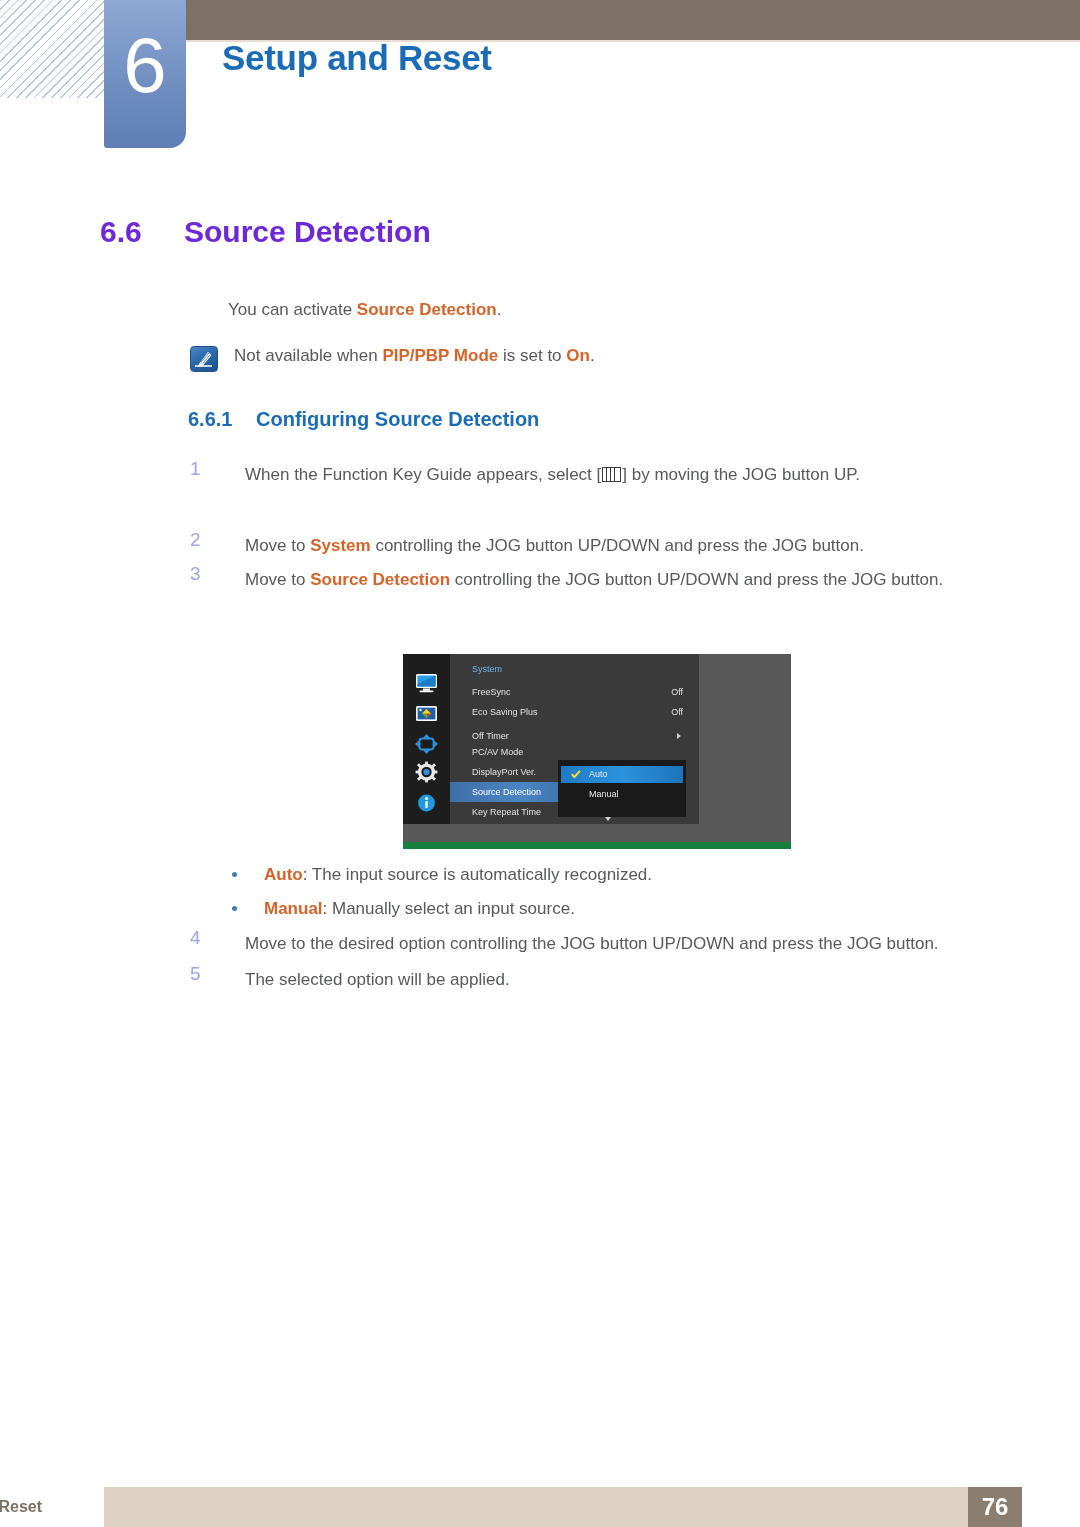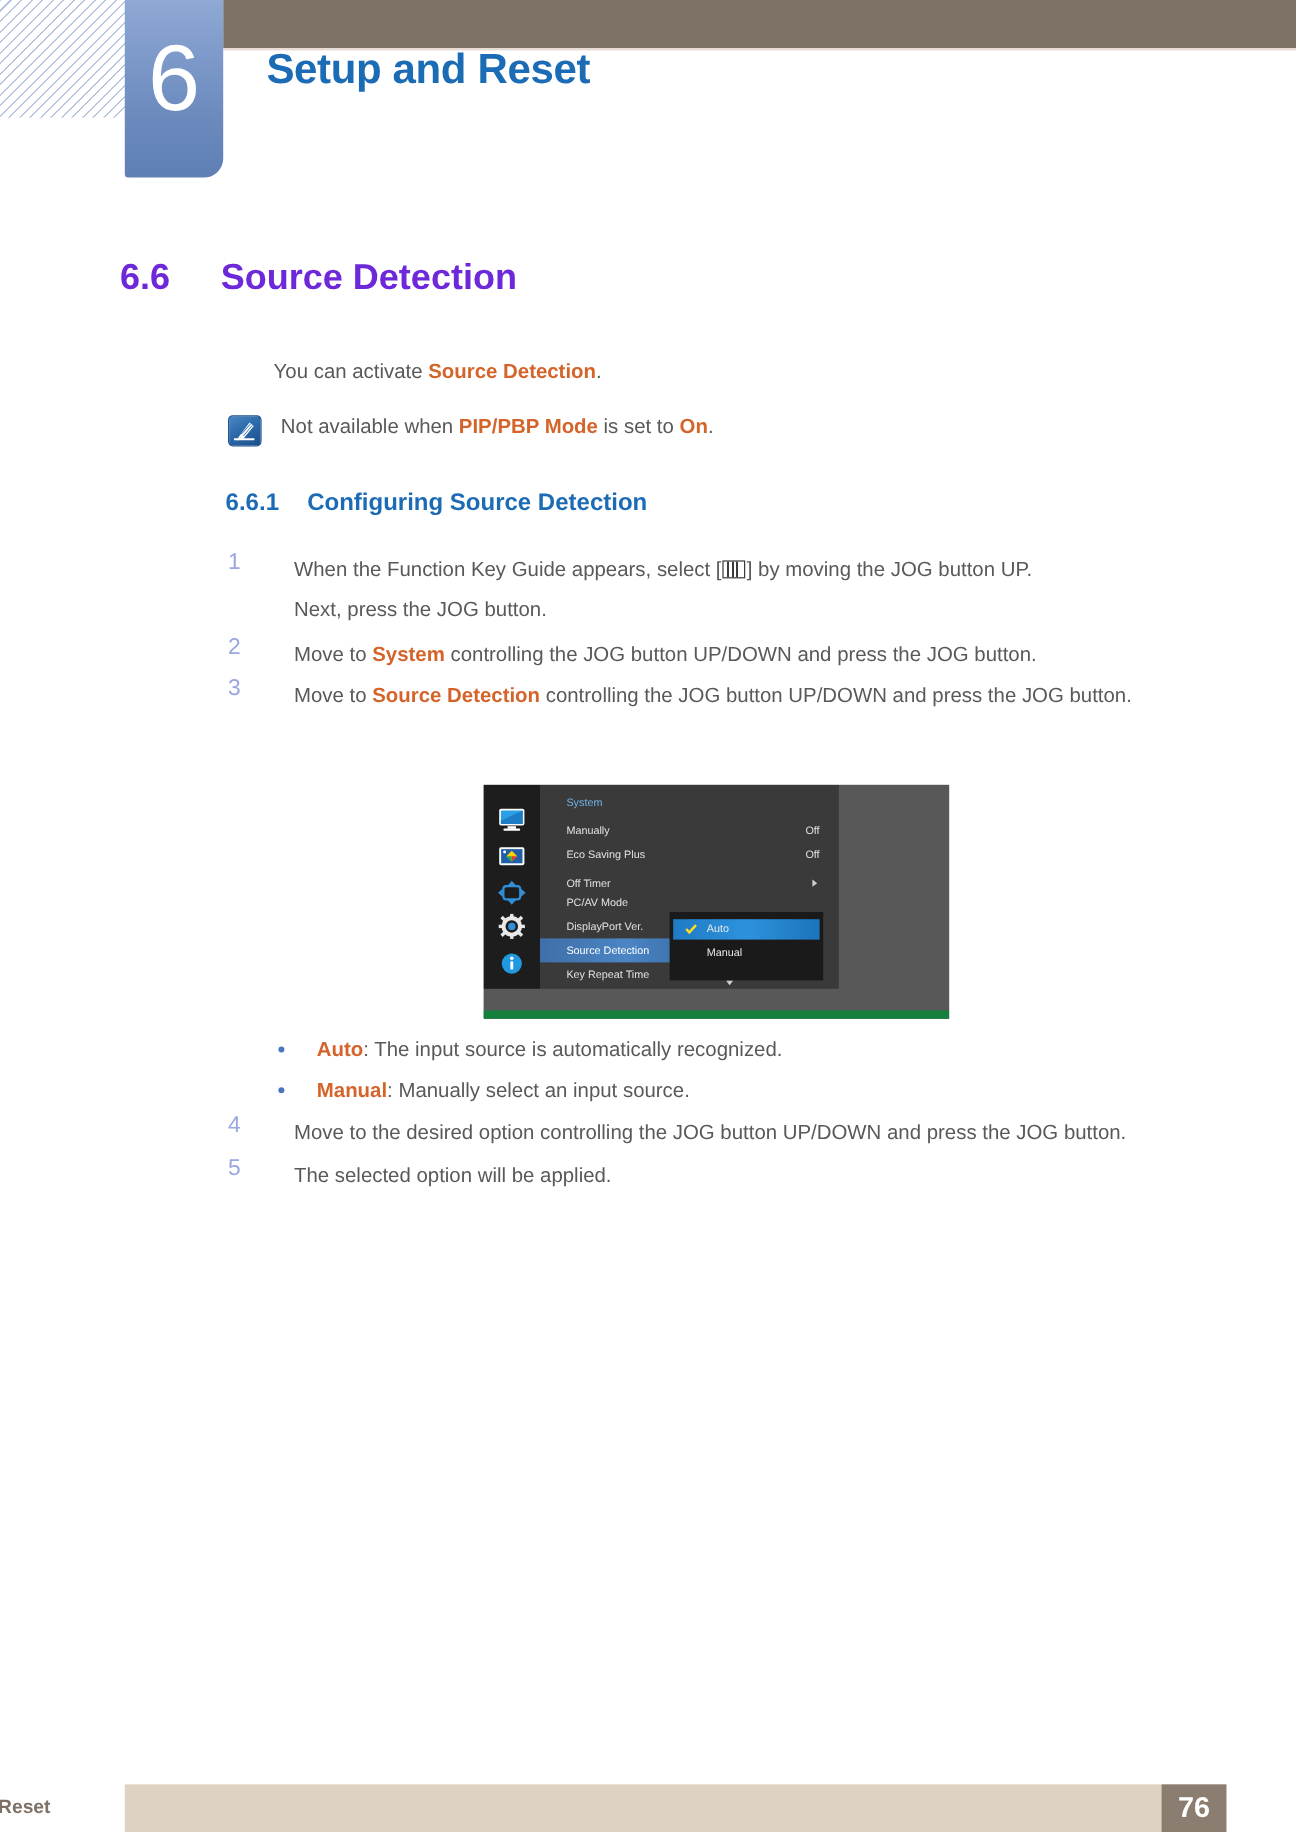--- a/index.html
+++ b/index.html
@@ -470,21 +470,20 @@
 <div id="sub-heading">
   <span class="num">6.6.1</span><span>Configuring Source Detection</span>
 </div>
 
 <div id="step1" class="step">
   <div class="step-num">1</div>
   <div class="step-body">
     <div>
       <span>When the Function Key Guide appears, select [</span><span class="key-icon"></span><span>] by moving the JOG button UP.</span>
     </div>
-    <div>Next, press the JOG button.</div>
   </div>
 </div>
 
 <div id="step2" class="step">
   <div class="step-num">2</div>
   <div class="step-body">
     <span>Move to </span><span class="orange">System</span><span> controlling the JOG button UP/DOWN and press the JOG button.</span>
   </div>
 </div>
 
@@ -553,21 +552,21 @@
         <rect x="11.3" y="9" width="2.4" height="7" rx="1" fill="#ffffff"></rect>
         <circle cx="12.5" cy="6.5" r="1.5" fill="#ffffff"></circle>
       </svg>
     </div>
   </div>
 
   <div id="osd-menu">
     <div id="osd-menu-title">System</div>
 
     <div class="osd-row" id="osd-row-freesync">
-      <span class="lbl">Manually</span>
+      <span class="lbl">FreeSync</span>
       <span class="val">Off</span>
     </div>
     <div class="osd-row" id="osd-row-eco">
       <span class="lbl">Eco Saving Plus</span>
       <span class="val">Off</span>
     </div>
     <div class="osd-row" id="osd-row-offtimer">
       <span class="lbl">Off Timer</span>
       <span class="arrow"></span>
     </div>

